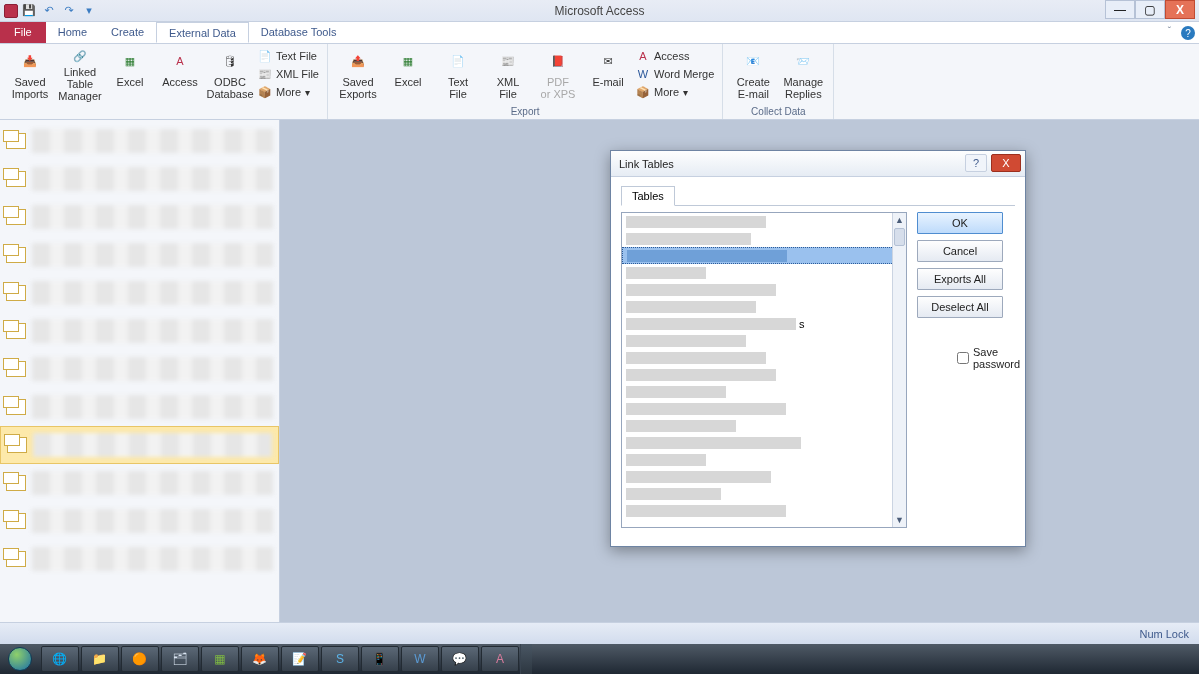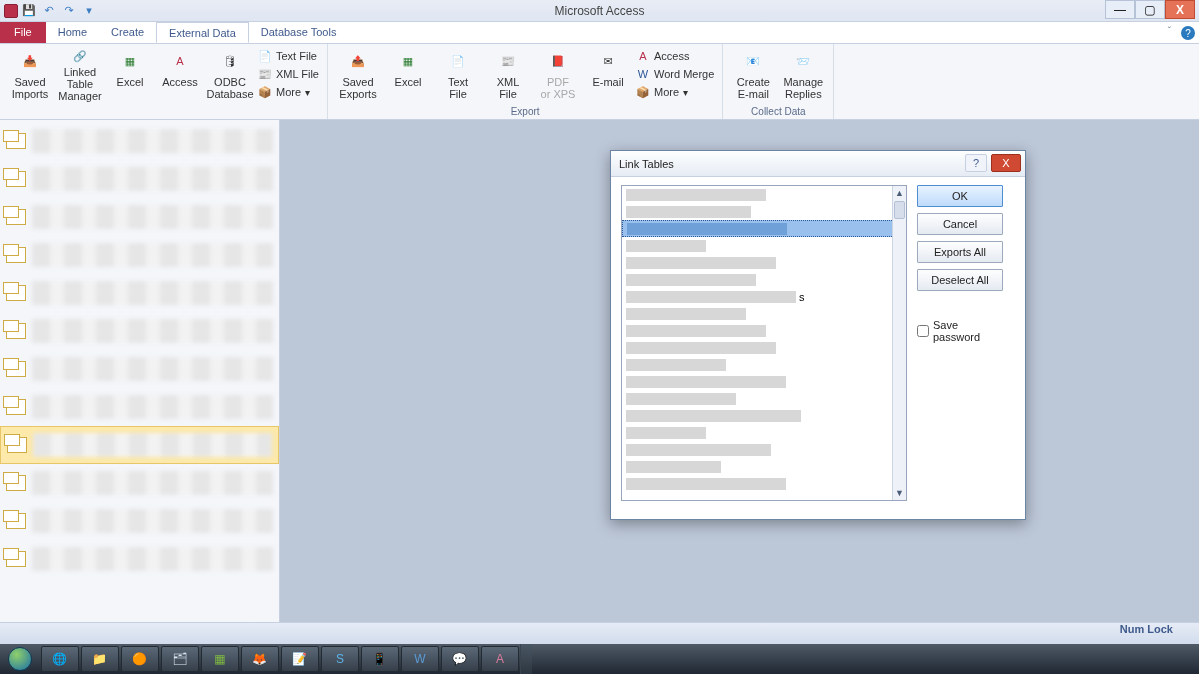--- a/index.html
+++ b/index.html
@@ -63,25 +63,25 @@
 .listbox .scrollbar { position:absolute; right:0; top:0; bottom:0; width:14px; background:#eef2f8; border-left:1px solid #cbd4e2; }
 .listbox .scrollbar .arrow { height:14px; display:flex; align-items:center; justify-content:center; color:#4a5c78; font-size:9px; }
 .listbox .scrollbar .thumb { position:absolute; top:15px; left:1px; right:1px; height:18px; background:#d6deeb; border:1px solid #b4c1d5; border-radius:2px; }
 .listbox .scrollbar .darrow { position:absolute; bottom:0; left:0; right:0; height:14px; display:flex; align-items:center; justify-content:center; color:#4a5c78; font-size:9px; }
 .litem { height:17px; padding:0 4px; display:flex; align-items:center; font-size:11px; }
 .litem .blur2 { flex:0 0 auto; height:12px; background:#d7d7d7; }
 .litem.seldot { background:#9ac1ee; border:1px dotted #2c5c9a; }
 .btncol { display:flex; flex-direction:column; gap:6px; width:86px; }
 .btn { height:22px; border:1px solid #9da9bc; background:linear-gradient(#fefefe,#e5eaf2); border-radius:1px; font-size:11px; display:flex; align-items:center; justify-content:center; color:#222; }
 .btn.default { border:1px solid #4f8dd0; background:linear-gradient(#e8f3ff,#bedbfb); }
-.chkrow { margin-top:22px; display:flex; align-items:center; gap:4px; font-size:11px; color:#222; }
+.chkrow { margin-top:22px; display:flex; align-items:center; gap:4px; font-size:11px; color:#222;margin-left:40px; }
 .chkrow input { width:12px; height:12px; }
 
 
-.statusbar { position:absolute; bottom:30px; left:0; right:0; height:22px; background:linear-gradient(#e6ecf6,#d2dced); border-top:1px solid #c6d0e0; display:flex; justify-content:flex-end; padding:0 26px; color:#3f5a8c; font-size:11px;font-weight:bold; }
+.statusbar { position:absolute; bottom:30px; left:0; right:0; height:22px; background:linear-gradient(#e6ecf6,#d2dced); border-top:1px solid #c6d0e0; display:flex; align-items:center; justify-content:flex-end; padding:0 10px; color:#3f5a8c; font-size:11px; }
 
 
 .taskbar { position:absolute; bottom:0; left:0; right:0; height:30px; background:linear-gradient(#4f5a66,#1f2833); display:flex; align-items:center; }
 .start { width:40px; height:30px; display:flex; align-items:center; justify-content:center; }
 .start .orb { width:24px; height:24px; border-radius:50%; background:radial-gradient(circle at 35% 30%,#8fd06a,#1a6fa8); border:1px solid #0e3a56; }
 .tbtn { width:38px; height:26px; margin:0 1px; background:linear-gradient(#5b6876,#353f4a); border:1px solid #232b33; border-radius:2px; display:flex; align-items:center; justify-content:center; font-size:12px; color:#dbe6f3; }
 .tray { margin-left:auto; display:flex; align-items:center; gap:10px; padding:0 6px; color:#dbe6f3; font-size:11px; }
 .tray .lang { padding:2px 4px; }
 .tray .bars { display:flex; gap:2px; }
 .tray .bars span { width:14px; height:14px; }
@@ -274,20 +274,23 @@
   </div>
 
   <div class="workspace">
     <div class="dialog">
       <div class="dlg-title">
         <span>Link Tables</span>
         <span class="helpbtn">?</span>
         <span class="closebtn">X</span>
       </div>
       <div class="dlg-body">
+        <div class="tabctl">
+          <div class="t">Tables</div>
+        </div>
         <div class="dlg-row">
           <div class="listbox">
             <div class="litem">
                 <span class="blur2" style="width:140px"></span>
               </div>
             <div class="litem">
                 <span class="blur2" style="width:125px"></span>
               </div>
             <div class="litem seldot">
                 <span class="blur2" style="width:160px;background:#6fa0d8"></span>

